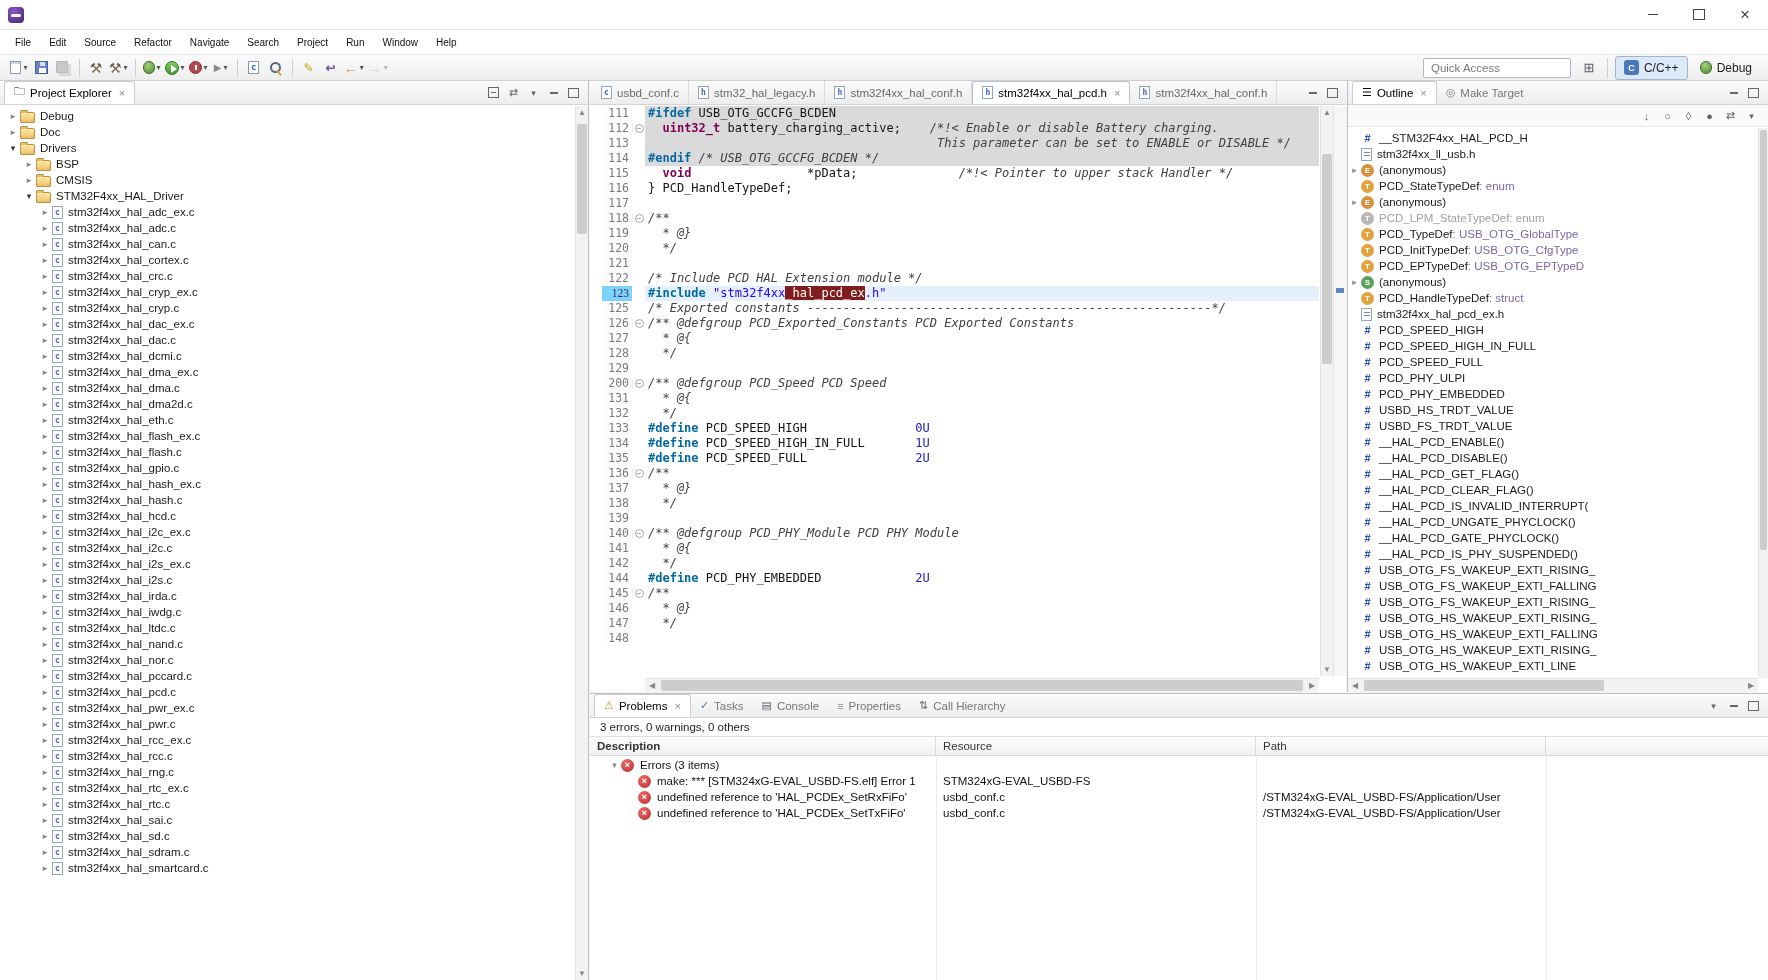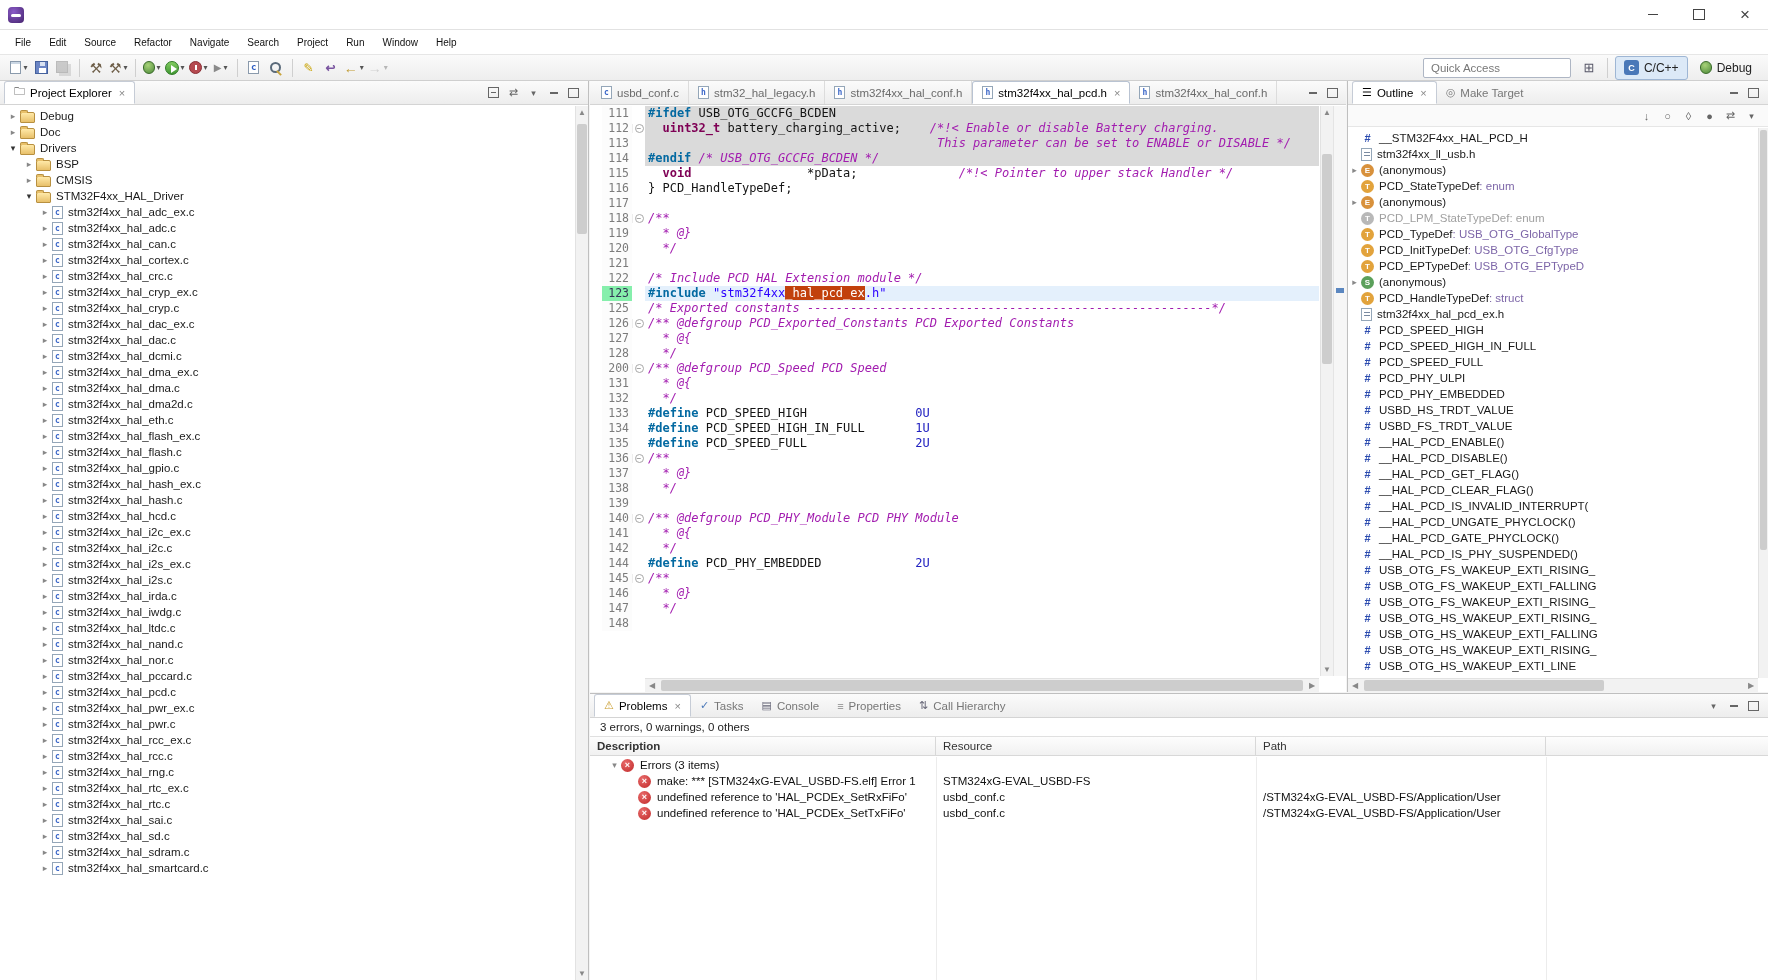--- a/index.html
+++ b/index.html
@@ -107,28 +107,28 @@
   .code-wrap { position:absolute; left:0; top:25px; right:27px; bottom:16px; overflow:hidden; background:#FFF; font-family:"DejaVu Sans Mono", monospace; font-size:12px; }
   .code-line { display:flex; height:15px; line-height:15px;align-items:center; }
   .ann { width:12px; flex:none; background:#F7F7F7; }
   .ann.marked { background:#6F9BD1; }
   .gut { width:30px; flex:none; text-align:right; padding-right:3px; color:#7B7B7B; font-size:11.5px; background:#FCFCFC; }
   .fold { width:13px; flex:none; border-left:1px solid #EDEDED; display:flex; align-items:center; justify-content:center; }
   .fold-dot { width:9px; height:9px; border:1px solid #A8A8A8; border-radius:50%; background:#FFF; color:#808080; font-size:8px; line-height:7px; text-align:center; }
   .code-text { flex:1; white-space:pre; padding-left:3px; }
   .code-line.inactive .code-text { background:#DADADA; }
   .code-line.current .code-text { background:#E4F0FC; }
-  .code-line.current .gut { background:#86efac; color:#335; }
+  .code-line.current .gut { background:#7dd3fc; color:#335;font-family:Liberation Serif, serif; }
   .tk-pp { color:#0369a1; font-weight:bold; }
   .tk-k { color:#7F0055; font-weight:bold; }
-  .tk-c { color:#a21caf; font-style:italic; }
+  .tk-c { color:#404040; font-style:italic; }
   .tk-s { color:#2A00FF; }
   .tk-num { color:#2020C0; }
   .tk-p { color:#141414; }
-  .tk-sel { background:#c2410c; color:#FFF; }
+  .tk-sel { background:#7f1d1d; color:#FFF; }
 
   .overview-ruler { position:absolute; right:0; top:25px; width:13px; bottom:16px; background:#F6F6F6; border-left:1px solid #E4E4E4; }
   .ov-mark { position:absolute; left:2px; right:2px; height:5px; background:#5B87C0; }
 
   
   .right-panel { position:absolute; left:1347px; top:81px; width:421px; height:611px; background:#FFF; border-left:1px solid #BFBFBF; }
   .outline-toolbar { height:22px; border-bottom:1px solid #E6E6E6; display:flex; align-items:center; justify-content:flex-end; gap:4px; padding:0 8px; background:#FAFAFA; }
   .outline-list { position:absolute; left:0; top:47px; right:10px; bottom:14px; overflow:hidden; padding-top:2px; }
   .o-row { height:16px; display:flex; align-items:center; font-size:11.5px; white-space:nowrap; }
   .o-twist { width:13px; flex:none; text-align:center; font-size:9px; color:#888; }
@@ -658,20 +658,26 @@
         <span class="code-text"><span class="tk-c">  * @{</span></span>
       </div>
       <div class="code-line">
         <span class="ann"></span>
         <span class="gut">128</span>
         <span class="fold"></span>
         <span class="code-text"><span class="tk-c">  */</span></span>
       </div>
       <div class="code-line">
         <span class="ann"></span>
+        <span class="gut">129</span>
+        <span class="fold"></span>
+        <span class="code-text"></span>
+      </div>
+      <div class="code-line">
+        <span class="ann"></span>
         <span class="gut">200</span>
         <span class="fold">
           <span class="fold-dot">−</span>
         </span>
         <span class="code-text"><span class="tk-c">/** @defgroup PCD_Speed PCD Speed</span></span>
       </div>
       <div class="code-line">
         <span class="ann"></span>
         <span class="gut">131</span>
         <span class="fold"></span>

